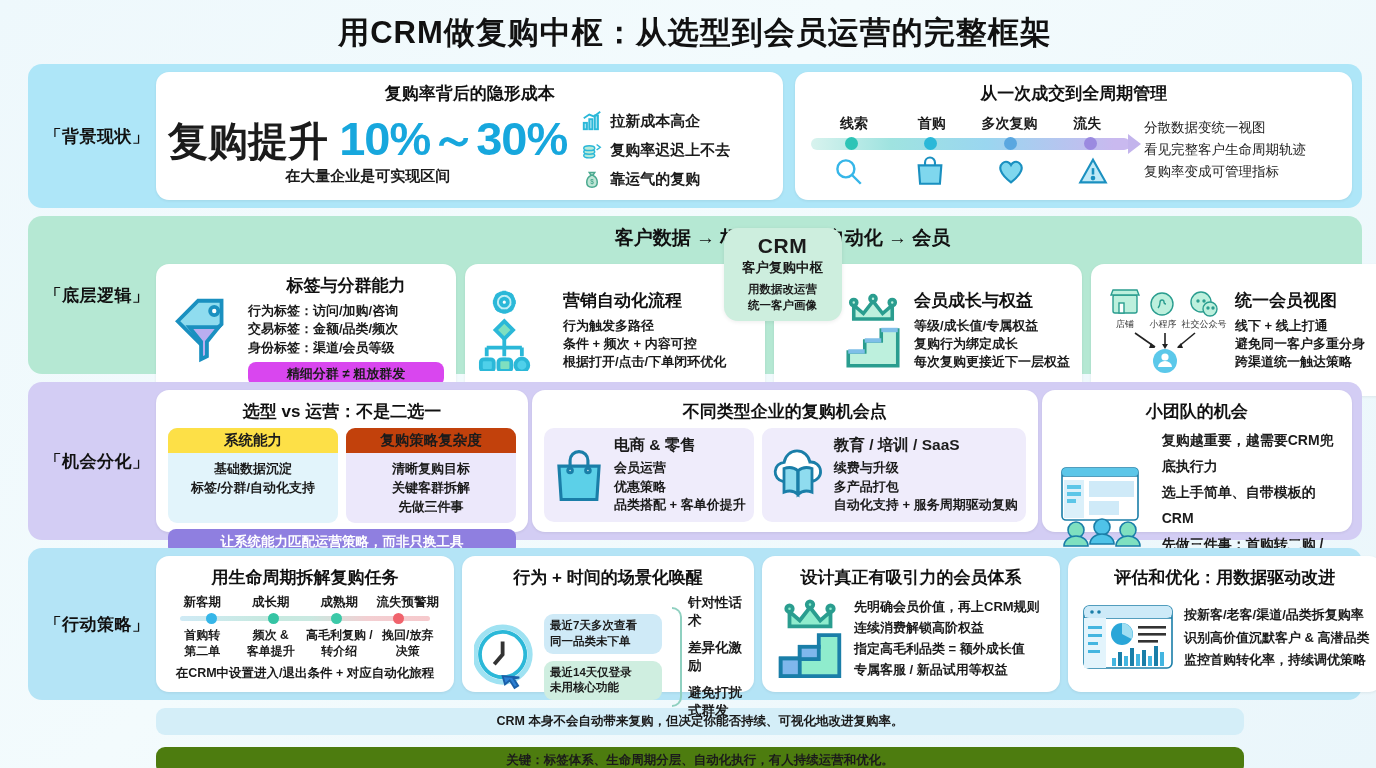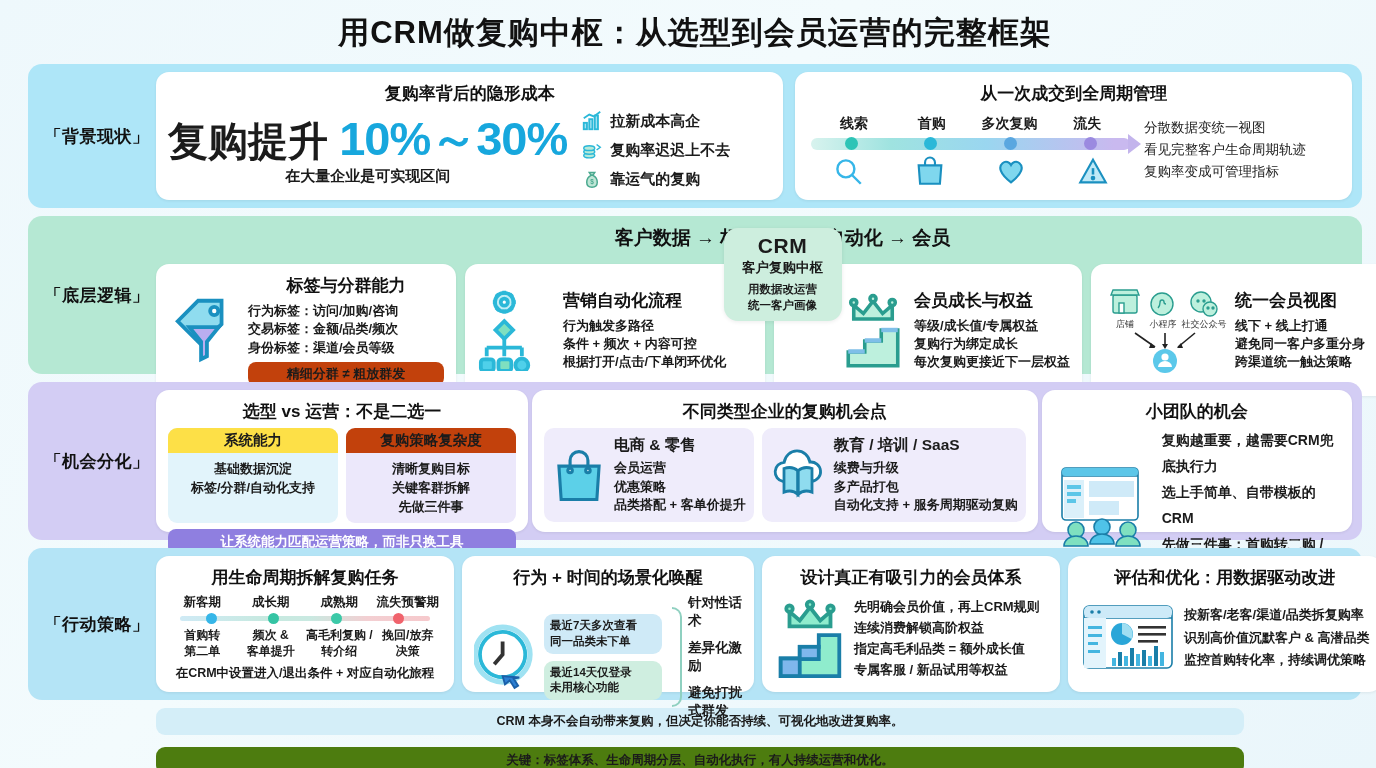--- a/index.html
+++ b/index.html
@@ -112,21 +112,21 @@
   .r2 .row-body { gap: 9px; }
   .cardrow { display: flex; gap: 9px; flex: 1; align-items: stretch; }
   .c-tag { flex: 0 0 300px; }
   .c-auto { flex: 0 0 300px; }
   .c-member { flex: 1; }
   .c-view { flex: 0 0 318px; }
   .ic-txt { display: flex; gap: 8px; align-items: center; flex: 1; }
   .txtcol { flex: 1; }
   .mini { font-size: 13px; font-weight: 800; line-height: 1.42; white-space: nowrap; }
   .pill-note {
-    margin-top: 5px; background: #c2410c; border-radius: 8px;
+    margin-top: 5px; background: #d946ef; border-radius: 8px;
     text-align: center; font-size: 13px; font-weight: 900; padding: 3px 4px; white-space: nowrap;
   }
   .crm-hub {
     position: absolute; left: 50%; transform: translateX(-50%);
     top: 4px; width: 118px; background: #cdeede; border-radius: 14px;
     padding: 6px 4px 8px 4px; text-align: center; z-index: 5;
     box-shadow: 0 1px 4px rgba(0,0,0,.08);
   }
   .crm-hub .h1 { font-size: 21px; font-weight: 900; letter-spacing: .5px; }
   .crm-hub .h2 { font-size: 13.5px; font-weight: 900; margin-top: 1px; }

